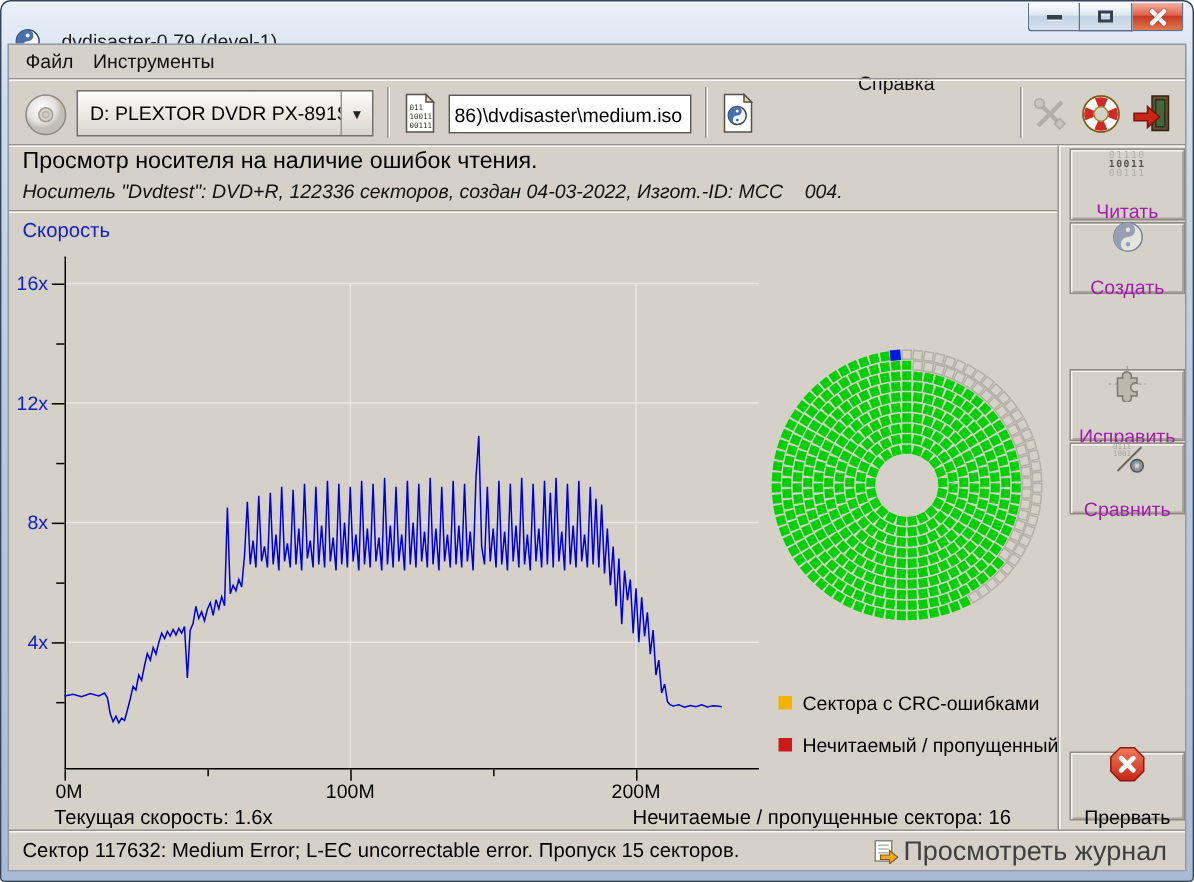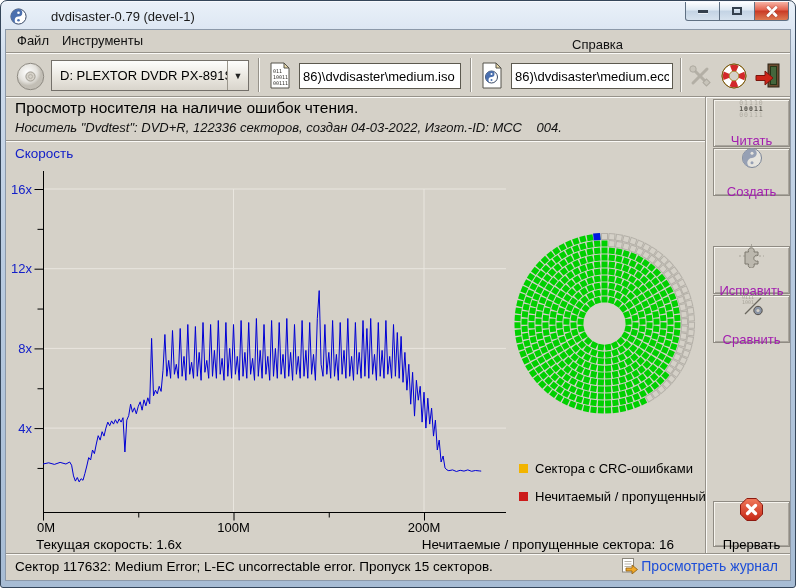--- a/index.html
+++ b/index.html
@@ -2,21 +2,21 @@
 <html><head>
 <meta charset="utf-8">
 <style>
   *{box-sizing:border-box;margin:0;padding:0}
   html,body{width:796px;height:588px;overflow:hidden;background:#fff;
     font-family:"Liberation Sans",sans-serif;-webkit-font-smoothing:antialiased}
   .window{position:absolute;left:0;top:0;width:796px;height:588px;
     border:1px solid #35465a;border-radius:7px 7px 3px 3px;
     background:linear-gradient(180deg,#eaf1f9 0%,#cfdcec 10%,#b9cbe0 45%,#a7bcd4 100%);
     box-shadow:inset 0 1px 0 rgba(255,255,255,.6)}
-  .titlebar{position:absolute;left:9px;top:5px;height:20px;display:flex;align-items:center;gap:24px}
+  .titlebar{position:absolute;left:9px;top:16px;height:20px;display:flex;align-items:center;gap:14px}
   .title-text{font-size:13px;color:#1a1a1a;white-space:nowrap}
   .win-controls{position:absolute;left:684px;top:1px;display:flex}
   .wbtn{width:35px;height:19px;border:1px solid #5f7083;border-top:none;
     background:linear-gradient(#fdfeff,#dde8f2 45%,#c3d3e4 50%,#d6e2ee);
     display:flex;align-items:center;justify-content:center;position:relative;cursor:default}
   .wbtn+.wbtn{border-left:none}
   .wbtn.min{border-radius:0 0 0 3px}
   .wbtn.close{border-radius:0 0 3px 0;width:34px;
     background:linear-gradient(#f6b2a4,#e2604b 45%,#c93a25 50%,#dd7a52)}
   .glyph-min{width:10px;height:3px;background:#34404d;box-shadow:0 1px 0 rgba(255,255,255,.6)}
@@ -25,21 +25,21 @@
   .glyph-x:before,.glyph-x:after{content:"";position:absolute;left:-1px;top:5px;width:14px;height:3px;
     background:#fff;border-radius:1px;box-shadow:0 0 1px #7a1608}
   .glyph-x:before{transform:rotate(45deg)}
   .glyph-x:after{transform:rotate(-45deg)}
   .client{position:absolute;left:4px;top:28px;width:786px;height:552px;
     background:#d5d1c8;border:1px solid #8c99a9}
   .groove-h{position:absolute;height:2px;border-top:1px solid #96928a;border-bottom:1px solid #fbfaf7}
   .groove-v{position:absolute;width:2px;border-left:1px solid #96928a;border-right:1px solid #fbfaf7}
   .menubar{position:absolute;left:0;top:0;width:625px;height:22px;font-size:13px;color:#111}
   .menu-item{position:absolute;top:3px}
-  .menu-help{position:absolute;top:7px;right:8px}
+  .menu-help{position:absolute;top:18px;right:8px}
   
   .tb-icon{position:absolute;display:flex;align-items:center;justify-content:center}
   .combo{position:absolute;left:45px;top:30px;width:198px;height:31px;border:1px solid #74706a;
     background:linear-gradient(#fdfdfc,#eae7e0 55%,#d9d5cc);display:flex;align-items:stretch;font-size:13px}
   .combo-text{flex:1;display:flex;align-items:center;padding-left:8px;white-space:nowrap;overflow:hidden;color:#000;border-right:1px solid #9a968c}
   .combo-arrow{width:20px;display:flex;align-items:center;justify-content:center;font-size:9px;color:#222}
   .tinput{position:absolute;height:26px;border:1px solid #5c594f;background:#fff;font-size:13px;
     font-family:"Liberation Sans",sans-serif;padding:0 3px;color:#000;width:162px;top:33px}
   
   .headline{position:absolute;left:9px;top:69px;font-size:15.5px;color:#000}
@@ -51,21 +51,21 @@
   .legend-swatch{width:9px;height:9px;flex:0 0 9px}
   
   .side-btn{position:absolute;left:707px;width:77px;height:48px;background:#d5d1c8;
     border:1px solid #8f8b83;box-shadow:inset 1px 1px 0 #f6f4ee,inset -1px -1px 0 #a9a59d;
     display:flex;flex-direction:column;align-items:center;justify-content:center;gap:16px}
   .side-btn .lbl{font-size:13px;color:#a21caf;line-height:13px}
   .side-btn.enabled .lbl{color:#000}
   .bin-rows{font-family:"DejaVu Sans Mono",monospace;font-size:6.5px;line-height:6px;letter-spacing:1px;text-align:center}
   .bin-rows .r1,.bin-rows .r3{color:#b2aea4}
   .bin-rows .r2{color:#55534c;font-weight:bold}
-  .footer-link{position:absolute;display:flex;align-items:center;gap:3px;font-size:14px;color:#1d4ed8}
+  .footer-link{position:absolute;display:flex;align-items:center;gap:3px;font-size:18px;color:#404040}
   svg{display:block}
   .abs{position:absolute}
 </style>
 </head>
 <body>
 
 <div class="window">
 
   <div class="titlebar">
     <span>
@@ -139,21 +139,20 @@
     <div class="tb-icon" style="left:474px;top:32px">
       <svg width="24" height="27" viewBox="0 0 24 27">
         <path d="M3 1 h13 l5 5 v20 H3 z" fill="#fff" stroke="#55524a"></path>
         <path d="M16 1 l5 5 h-5 z" fill="#e8d9a8" stroke="#55524a"></path>
         <circle cx="11.5" cy="15" r="6" fill="#fff" stroke="#3a4a66"></circle>
         <path d="M11.5 9 a6 6 0 0 0 0 12 a3 3 0 0 1 0 -6 a3 3 0 0 0 0 -6 z" fill="#4a6fae"></path>
         <circle cx="11.5" cy="12" r="1" fill="#fff"></circle>
           <circle cx="11.5" cy="18" r="1" fill="#4a6fae"></circle>
       </svg>
     </div>
-    <input class="tinput" style="left: 505px;" value="86)\dvdisaster\medium.ecc">
 
     <div class="groove-v" style="left:674px;top:28px;height:34px"></div>
 
     <div class="tb-icon" style="left:681px;top:33px">
       <svg width="26" height="26" viewBox="0 0 26 26" opacity="0.75">
         <g stroke="#a8a49a" stroke-width="3" stroke-linecap="round">
           <line x1="6" y1="20" x2="20" y2="6"></line>
             <line x1="6" y1="6" x2="20" y2="20"></line>
         </g>
         <circle cx="6" cy="6" r="3.2" fill="#c4c0b6" stroke="#a09c92"></circle>

